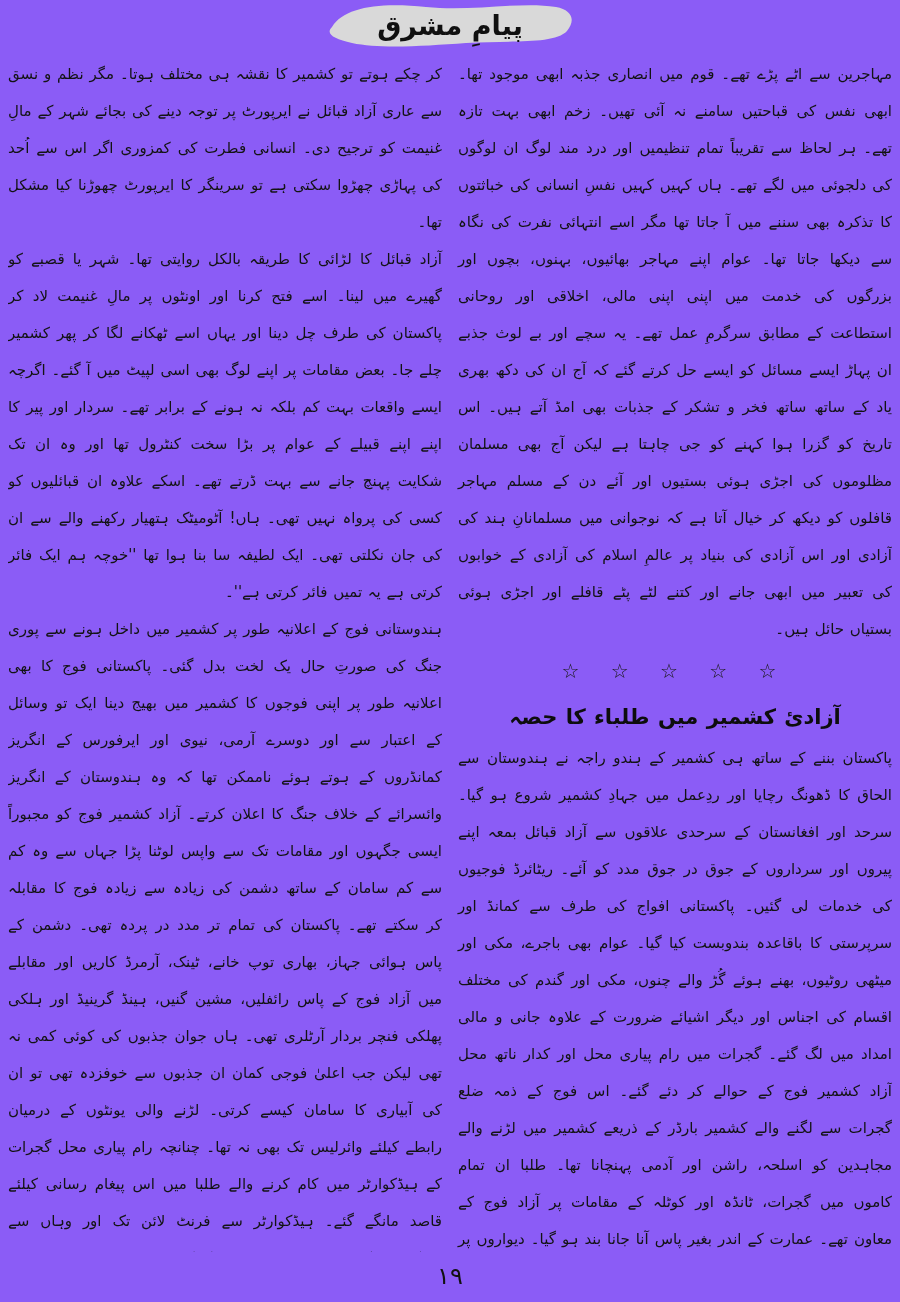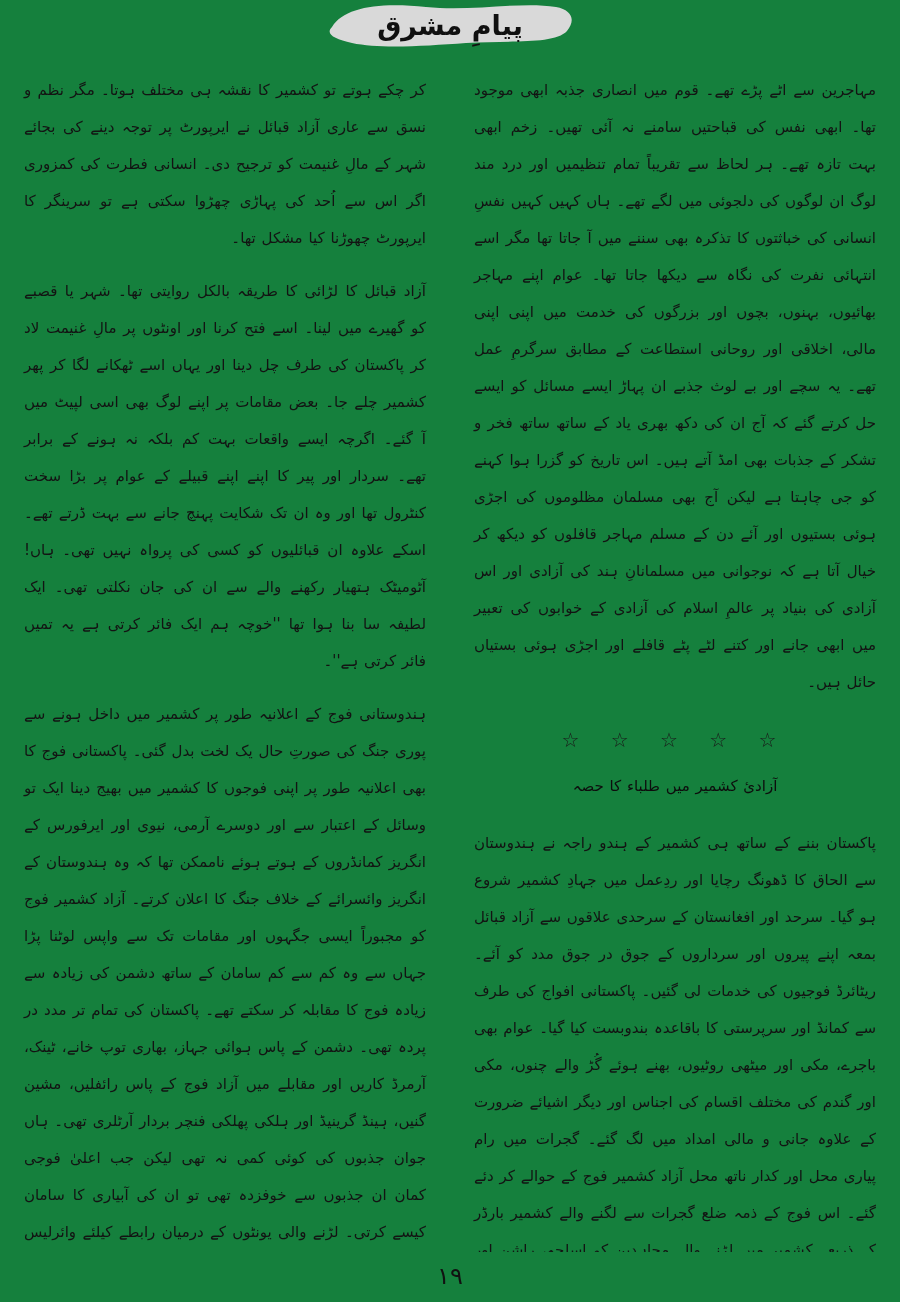--- a/index.html
+++ b/index.html
@@ -1,44 +1,44 @@
 <!DOCTYPE html>
 <html lang="ur" dir="rtl"><head>
 <meta charset="utf-8">
 <style>
   html,body{margin:0;padding:0;background:#ffffff;}
   .page{
-    position:relative;width:900px;height:1302px;background:#15803d;
+    position:relative;width:900px;height:1302px;background:#8b5cf6;
     color:#111111;font-family:"DejaVu Sans",sans-serif;overflow:hidden;
   }
   
   .masthead{position:absolute;top:0;left:50%;transform:translateX(-50%);width:256px;height:50px;}
   .ribbon{position:absolute;top:0;left:0;width:100%;height:100%;}
   .masthead-title{
     position:absolute;top:0;left:0;right:0;bottom:0;
     display:flex;align-items:center;justify-content:center;
     font-size:27px;font-weight:bold;direction:rtl;color:#101010;
   }
   
   .columns{
     position:absolute;top:56px;right:8px;left:8px;bottom:50px;
     display:flex;direction:rtl;gap:16px;overflow:hidden;
   }
   .col{
     flex:1 1 0;min-width:0;direction:rtl;text-align:justify;
     font-size:15px;line-height:37px;word-spacing:1px;color:#131313;
   }
-  .col p{margin:16px;padding:0;}
+  .col p{margin:0;padding:0;}
   .stars{
     text-align:center;font-size:20px;letter-spacing:12px;line-height:46px;
     color:#1a1a1a;text-align-last:center;
   }
   .heading{
-    margin:0;text-align:left;text-align-last:center;font-size:15px;
-    font-weight:normal;line-height:46px;color:#0d0d0d;
+    margin:0;text-align:left;text-align-last:center;font-size:21px;
+    font-weight:bold;line-height:46px;color:#0d0d0d;
   }
   .page-number{
     position:absolute;bottom:12px;left:0;right:0;text-align:center;
     font-size:24px;letter-spacing:5px;color:#111111;
   }
 </style>
 </head>
 <body>
 
 <div class="page">

